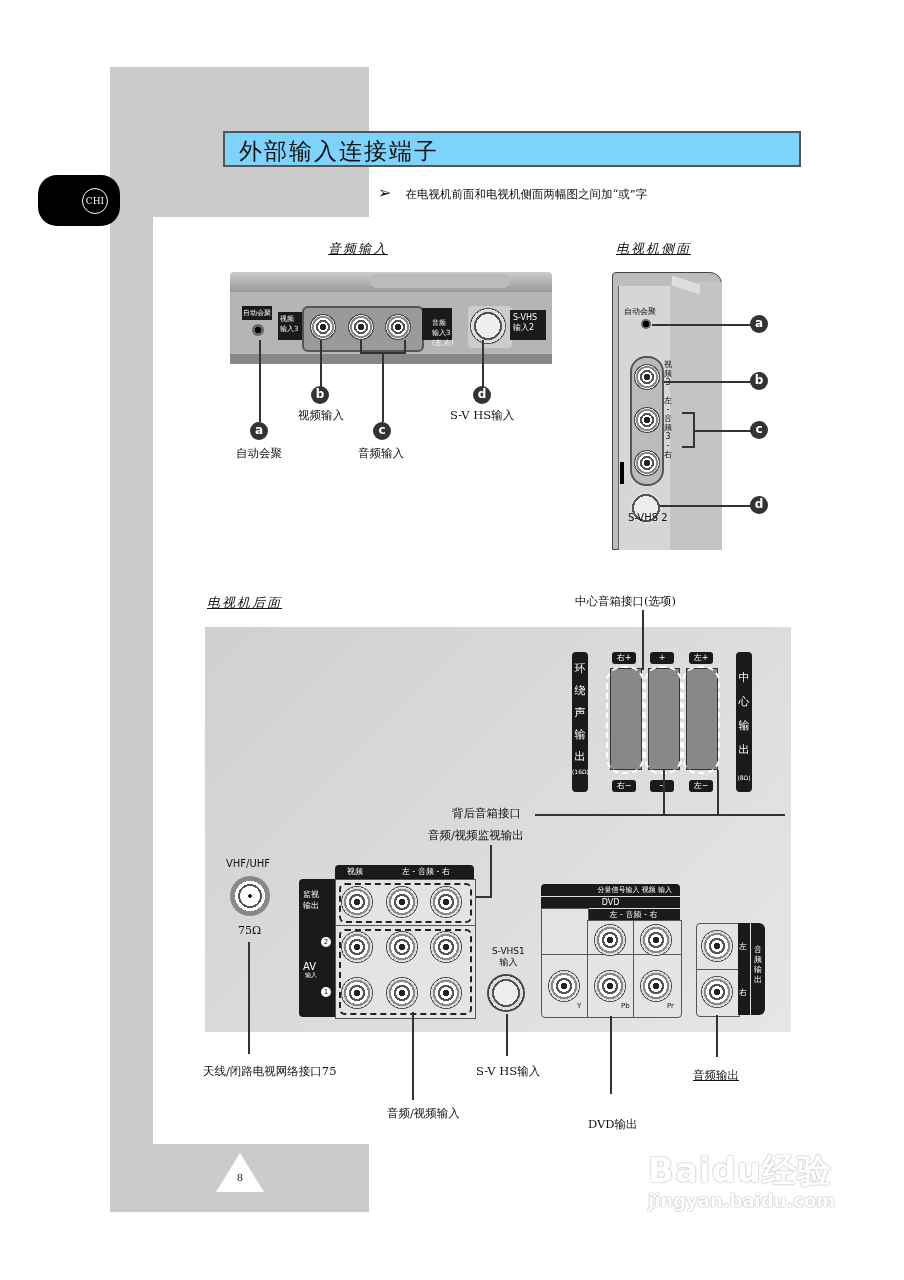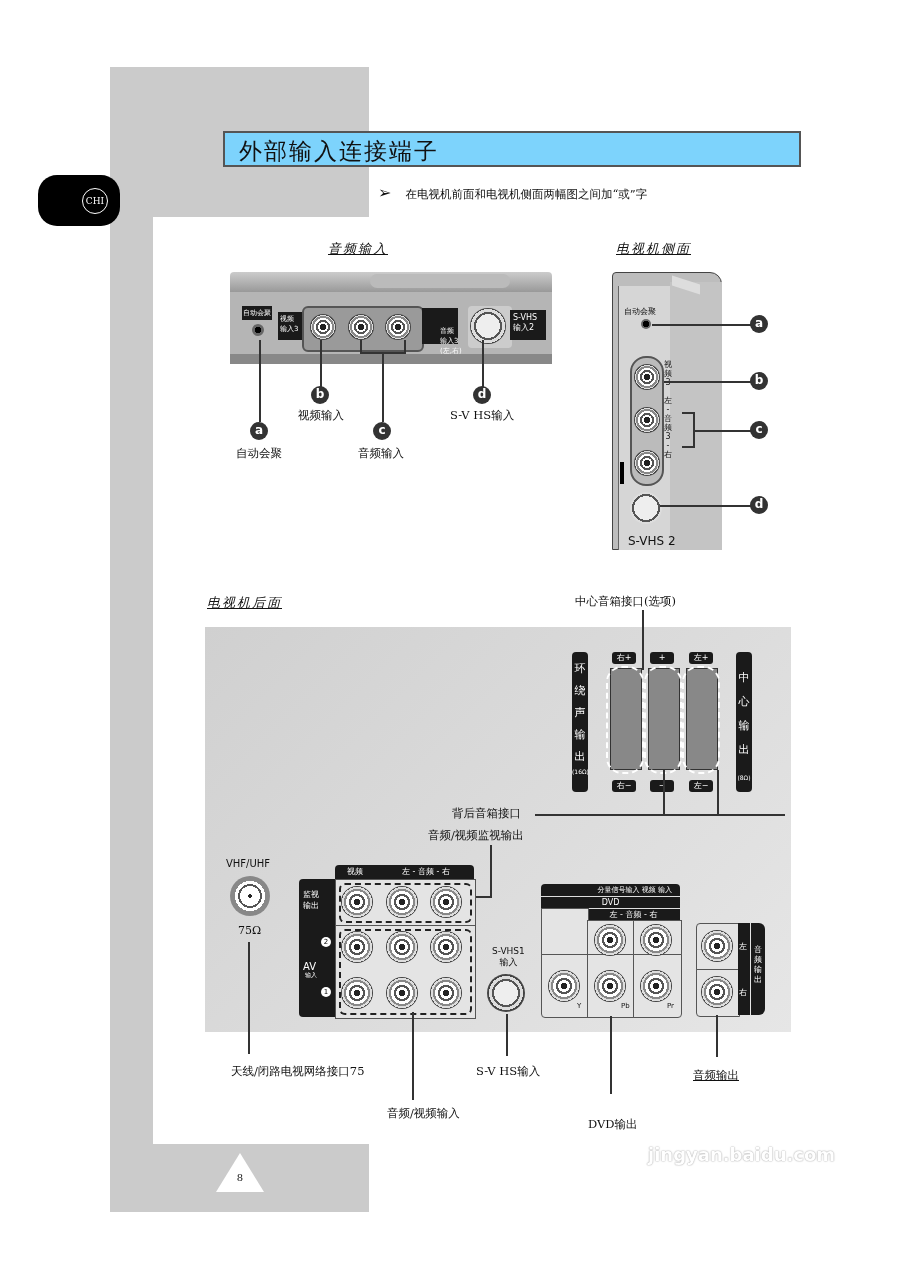--- a/index.html
+++ b/index.html
@@ -52,21 +52,21 @@
   <div class="abs" style="left:0;top:20px;width:322px;height:62px;background:#b5b5b5;"></div>
   <div class="abs" style="left:0;top:82px;width:322px;height:10px;background:#888;"></div>
   <div class="abs dark" style="left:12px;top:34px;width:30px;height:14px;font-size:7px;text-align:center;line-height:14px;">自动会聚</div>
   <div class="abs" style="left:22px;top:52px;width:12px;height:12px;border-radius:50%;background:radial-gradient(circle,#000 0 3px,#666 3px);"></div>
   <div class="abs dark" style="left:48px;top:40px;width:28px;height:28px;font-size:7px;white-space:pre;padding:2px;box-sizing:border-box;">视频
 输入3</div>
   <div class="abs" style="left:72px;top:34px;width:118px;height:42px;background:#9a9a9a;border:2px solid #555;border-radius:6px;"></div>
   <div class="abs rca-s" style="left:80px;top:42px;"></div>
   <div class="abs rca-s" style="left:118px;top:42px;"></div>
   <div class="abs rca-s" style="left:155px;top:42px;"></div>
-  <div class="abs dark" style="left:192px;top:36px;width:30px;height:32px;font-size:7px;white-space:pre;padding:18px;box-sizing:border-box;">音频
+  <div class="abs dark" style="left:192px;top:36px;width:30px;height:32px;font-size:7px;white-space:pre;padding:10px;box-sizing:border-box;">音频
 输入3
 (左,右)</div>
   <div class="abs" style="left:238px;top:34px;width:44px;height:42px;background:#ccc;border-radius:4px;"></div>
   <div class="abs svhs" style="left:240px;top:36px;width:36px;height:36px;"></div>
   <div class="abs dark" style="left:280px;top:38px;width:36px;height:30px;font-size:8px;white-space:pre;padding:3px;box-sizing:border-box;">S-VHS
 输入2</div>
 </div>
 
 <div class="abs vline" style="left:259px;top:340px;height:82px;"></div>
 <div class="abs vline" style="left:320px;top:340px;height:48px;"></div>
@@ -101,21 +101,21 @@
 3</div>
   <div class="abs" style="left:52px;top:124px;font-size:8px;white-space:pre;line-height:9px;text-align:center;font-family:'DejaVu Sans',sans-serif;">左
 -
 音
 频
 3
 -
 右</div>
   <div class="abs" style="left:8px;top:190px;width:4px;height:22px;background:#000;"></div>
   <div class="abs svhs" style="left:18px;top:220px;width:32px;height:32px;"></div>
-  <div class="abs" style="left:16px;top:262px;font-size:12px;font-family:'DejaVu Sans',sans-serif;">S-VHS 2</div>
+  <div class="abs" style="left:16px;top:240px;font-size:10px;font-family:'DejaVu Sans',sans-serif;">S-VHS 2</div>
 </div>
 <div class="abs hline" style="left:652px;top:324px;width:100px;"></div>
 <div class="abs hline" style="left:664px;top:381px;width:88px;"></div>
 <div class="abs vline" style="left:693px;top:412px;height:36px;"></div>
 <div class="abs hline" style="left:682px;top:412px;width:12px;"></div>
 <div class="abs hline" style="left:682px;top:446px;width:12px;"></div>
 <div class="abs hline" style="left:693px;top:430px;width:59px;"></div>
 <div class="abs hline" style="left:660px;top:505px;width:92px;"></div>
 <div class="abs badge" style="left:750px;top:315px;">a</div>
 <div class="abs badge" style="left:750px;top:372px;">b</div>
@@ -226,24 +226,25 @@
   <div class="abs dark" style="left:42px;top:0;width:12px;height:92px;"></div>
   <div class="abs" style="left:43px;top:18px;color:#fff;font-size:8px;font-family:'DejaVu Sans',sans-serif;">左</div>
   <div class="abs" style="left:43px;top:64px;color:#fff;font-size:8px;font-family:'DejaVu Sans',sans-serif;">右</div>
   <div class="abs dark" style="left:55px;top:0;width:14px;height:92px;border-radius:0 6px 6px 0;font-size:8px;white-space:pre;text-align:center;line-height:10px;padding-top:22px;box-sizing:border-box;">音
 频
 输
 出</div>
 </div>
 <div class="abs vline" style="left:716px;top:1015px;height:42px;"></div>
 
-<div class="abs lbl" style="left:203px;top:1064px;margin-left:28px;">天线/闭路电视网络接口75</div>
+<div class="abs lbl" style="left:203px;top:1064px;">天线/闭路电视网络接口75</div>
 <div class="abs lbl" style="left:387px;top:1106px;">音频/视频输入</div>
 <div class="abs lbl" style="left:476px;top:1064px;">S-V HS输入</div>
 <div class="abs lbl" style="left:588px;top:1101px;margin-top:16px;">DVD输出</div>
 <div class="abs lbl" style="left:693px;top:1068px;text-decoration:underline;">音频输出</div>
 
 <div class="abs" style="left:216px;top:1153px;width:0;height:0;border-left:24px solid transparent;border-right:24px solid transparent;border-bottom:39px solid #fff;"></div>
 <div class="abs" style="left:234px;top:1172px;font-size:10px;width:12px;text-align:center;">8</div>
 
 <div class="abs watermark">
+  <div style="font-size:34px;font-weight:bold;letter-spacing:1px;">Baidu经验</div>
   <div style="font-size:18px;font-weight:bold;margin-top:-4px;">jingyan.baidu.com</div>
 </div>
 
 </body></html>

